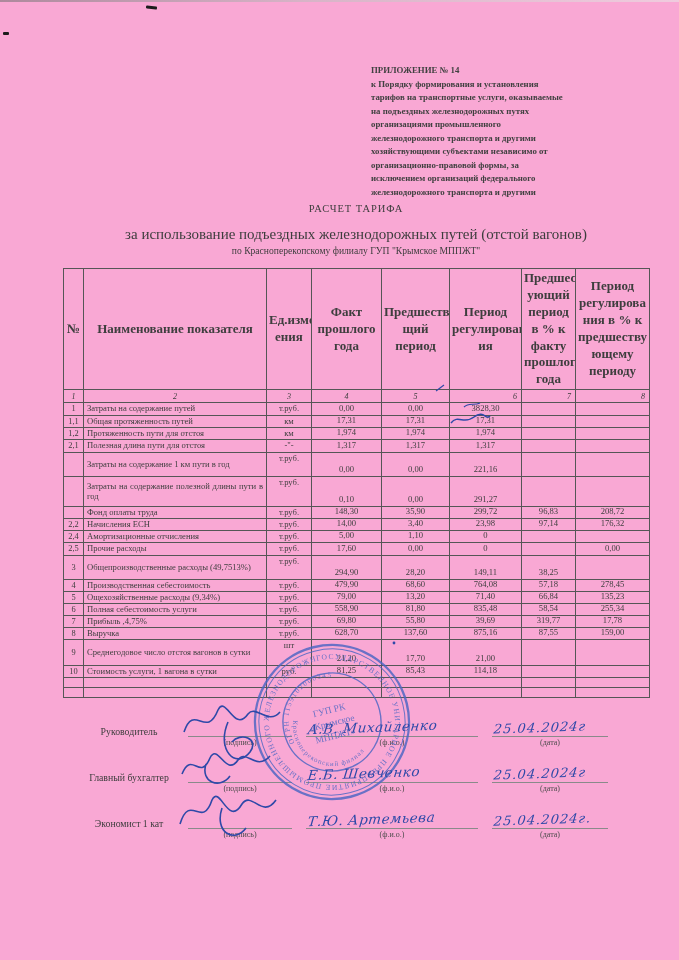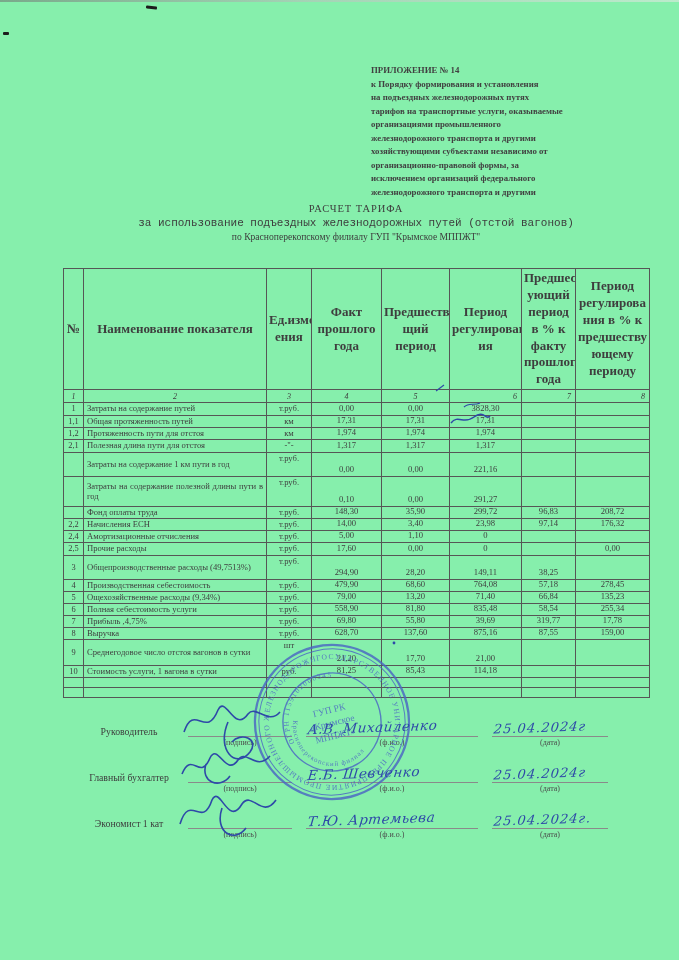--- a/index.html
+++ b/index.html
@@ -1,28 +1,28 @@
 <!DOCTYPE html>
 <html><head>
 <meta charset="utf-8">
 <style>
   html,body{margin:0;padding:0;background:#9a9a9a;}
-  .page{position:relative;width:679px;height:960px;background:#86efac;
+  .page{position:relative;width:679px;height:960px;background:#f9a8d4;
         font-family:"Liberation Serif",serif;color:#383838;overflow:hidden;margin:0 auto;}
   .edge-top{position:absolute;left:0;top:0;width:679px;height:2px;
         background:linear-gradient(90deg,#6f6f6f,#bdbdbd 45%,#e8e8e6);opacity:.55;}
   .speck{position:absolute;background:#1c1c1c;border-radius:1px;}
   .speck1{left:146px;top:6px;width:11px;height:3px;transform:rotate(7deg);}
   .speck2{left:3px;top:32px;width:6px;height:3px;}
 
   .appendix{position:absolute;left:371px;top:64px;width:300px;font-weight:bold;
         font-size:8.8px;line-height:13.5px;color:#414141;}
   .title-block{position:absolute;left:63px;top:203px;width:586px;text-align:center;color:#3d3d3d;}
   .title-1{font-size:10.5px;letter-spacing:.9px;}
-  .title-2{font-size:11px;margin-top:3px;font-family:Liberation Mono, monospace;}
+  .title-2{font-size:15px;margin-top:12px;}
   .title-3{font-size:9.6px;margin-top:2px;}
 
   table.tariff{position:absolute;left:63px;top:268px;border-collapse:collapse;
         table-layout:fixed;width:586px;background:transparent;}
   .tariff th,.tariff td{border:1px solid #565656;overflow:hidden;}
   .tariff thead tr{height:94px;}
   .tariff th{font-size:13px;font-weight:bold;line-height:1.3;padding:1px 2px;
         vertical-align:middle;color:#3e3e3e;}
   .tariff td{font-size:8.6px;padding:0 2px;color:#3e3e3e;line-height:1.15;}
   .num-row td{height:12px;font-style:italic;font-size:8px;text-align:center;}
@@ -55,22 +55,22 @@
 <body>
 
 <div class="page">
   <div class="edge-top"></div>
   <div class="speck speck1"></div>
   <div class="speck speck2"></div>
 
   <div class="appendix">
       <div>ПРИЛОЖЕНИЕ № 14</div>
       <div>к Порядку формирования и установления</div>
+      <div>тарифов на транспортные услуги, оказываемые</div>
       <div>на подъездных железнодорожных путях</div>
-      <div>тарифов на транспортные услуги, оказываемые</div>
       <div>организациями промышленного</div>
       <div>железнодорожного транспорта и другими</div>
       <div>хозяйствующими субъектами независимо от</div>
       <div>организационно-правовой формы, за</div>
       <div>исключением организаций федерального</div>
       <div>железнодорожного транспорта и другими</div>
     </div>
 
   <div class="title-block">
     <div class="title-1">РАСЧЕТ ТАРИФА</div>

